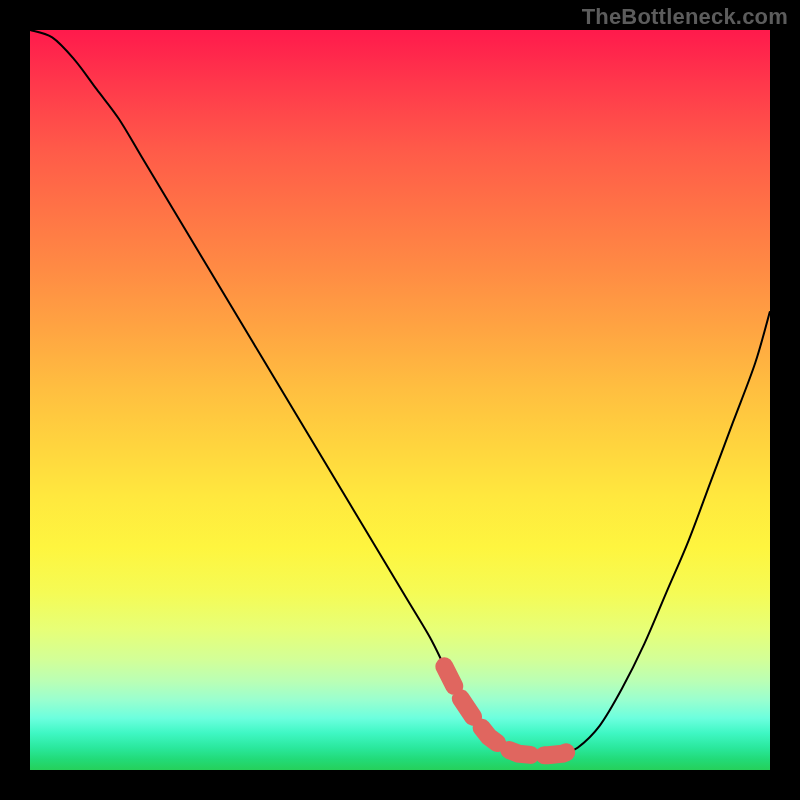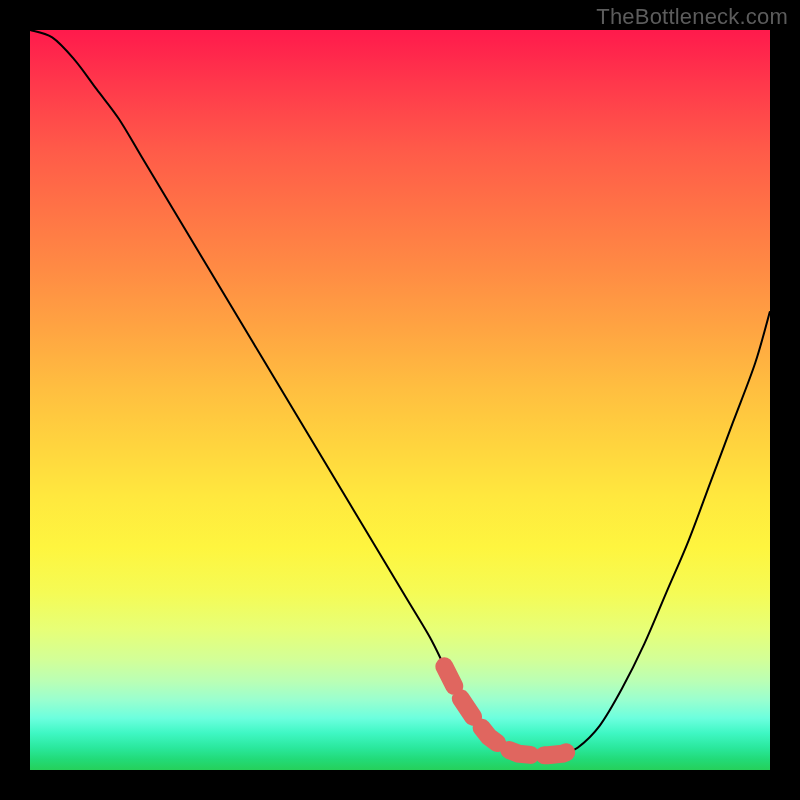--- a/index.html
+++ b/index.html
@@ -50,21 +50,21 @@
     width: 740px;
     height: 740px;
     pointer-events: none;
   }
   .watermark {
     position: absolute;
     top: 4px;
     right: 12px;
     font-family: Arial, Helvetica, sans-serif;
     font-size: 22px;
-    font-weight: 400;
+    font-weight: 700;
     color: #5c5c5c;
     letter-spacing: 0.2px;
   }
 </style>
 </head>
 <body>
 
 <div class="watermark">TheBottleneck.com</div>
 
 <div class="chart">

